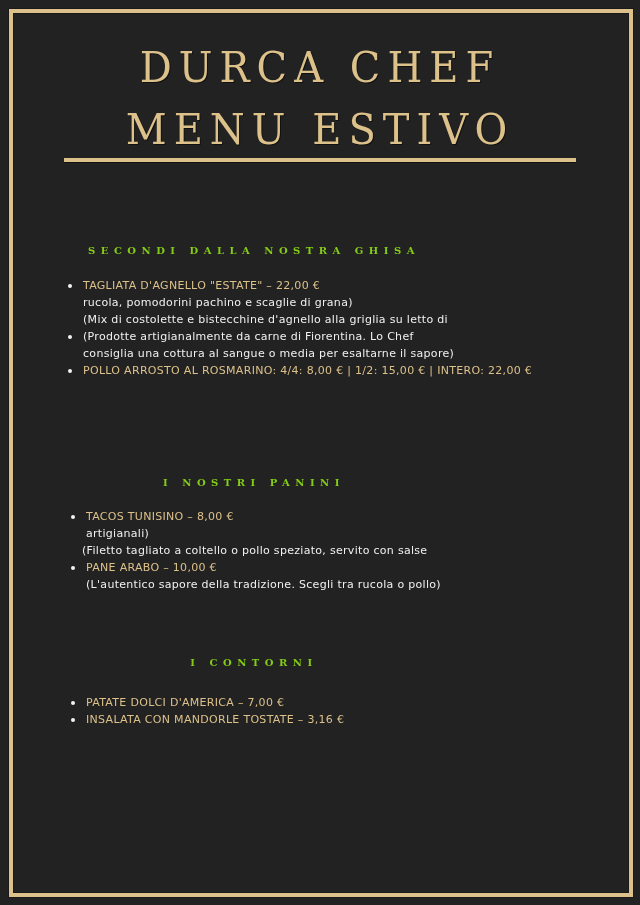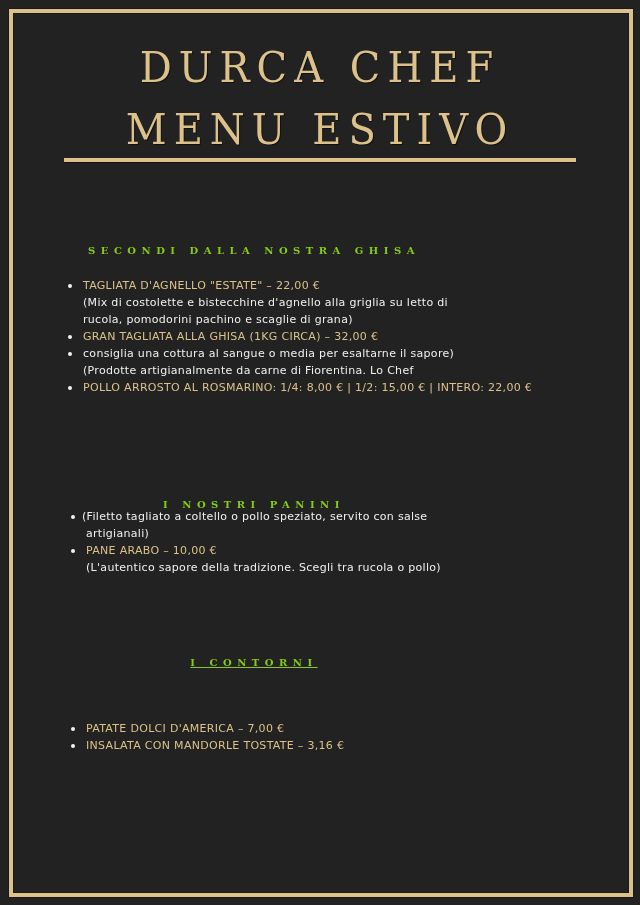--- a/index.html
+++ b/index.html
@@ -78,54 +78,51 @@
 
 <h1 class="title line1">DURCA CHEF</h1>
 <h1 class="title line2">MENU ESTIVO</h1>
 <div class="title-rule"></div>
 
 <h2 class="section-title" style="top:245px;">SECONDI DALLA NOSTRA GHISA</h2>
 <ul class="items" style="left:67px; top:277px; width:520px;">
   <li>
     <span class="bullet"></span>
     <span class="item-name">TAGLIATA D'AGNELLO "ESTATE" – 22,00 €</span>
+    <span class="item-desc">rucola, pomodorini pachino e scaglie di grana)</span>
     <span class="item-desc">(Mix di costolette e bistecchine d'agnello alla griglia su letto di</span>
-    <span class="item-desc">rucola, pomodorini pachino e scaglie di grana)</span>
   </li>
   <li>
     <span class="bullet"></span>
-    <span class="item-name">GRAN TAGLIATA ALLA GHISA (1KG CIRCA) – 32,00 €</span>
+    <span class="item-desc">(Prodotte artigianalmente da carne di Fiorentina. Lo Chef</span>
+    <span class="item-desc">consiglia una cottura al sangue o media per esaltarne il sapore)</span>
   </li>
   <li>
     <span class="bullet"></span>
-    <span class="item-desc">consiglia una cottura al sangue o media per esaltarne il sapore)</span>
-    <span class="item-desc">(Prodotte artigianalmente da carne di Fiorentina. Lo Chef</span>
-  </li>
-  <li>
-    <span class="bullet"></span>
-    <span class="item-name">POLLO ARROSTO AL ROSMARINO: 1/4: 8,00 € | 1/2: 15,00 € | INTERO: 22,00 €</span>
+    <span class="item-name">POLLO ARROSTO AL ROSMARINO: 4/4: 8,00 € | 1/2: 15,00 € | INTERO: 22,00 €</span>
   </li>
 </ul>
 
-<h2 class="section-title" style="top:499px;">I NOSTRI PANINI</h2>
+<h2 class="section-title" style="top:477px;">I NOSTRI PANINI</h2>
 <ul class="items" style="left:70px; top:508px; width:500px;">
   <li>
     <span class="bullet"></span>
+    <span class="item-name">TACOS TUNISINO – 8,00 €</span>
+    <span class="item-desc">artigianali)</span>
     <span class="item-desc desc-outdent">(Filetto tagliato a coltello o pollo speziato, servito con salse</span>
-    <span class="item-desc">artigianali)</span>
   </li>
   <li>
     <span class="bullet"></span>
     <span class="item-name">PANE ARABO – 10,00 €</span>
     <span class="item-desc">(L'autentico sapore della tradizione. Scegli tra rucola o pollo)</span>
   </li>
 </ul>
 
-<h2 class="section-title" style="top:657px;text-decoration:underline;">I CONTORNI</h2>
-<ul class="items" style="left:70px; top:720px; width:500px;">
+<h2 class="section-title" style="top:657px;">I CONTORNI</h2>
+<ul class="items" style="left:70px; top:694px; width:500px;">
   <li>
     <span class="bullet"></span>
     <span class="item-name">PATATE DOLCI D'AMERICA – 7,00 €</span>
   </li>
   <li>
     <span class="bullet"></span>
     <span class="item-name">INSALATA CON MANDORLE TOSTATE – 3,16 €</span>
   </li>
 </ul>
 

